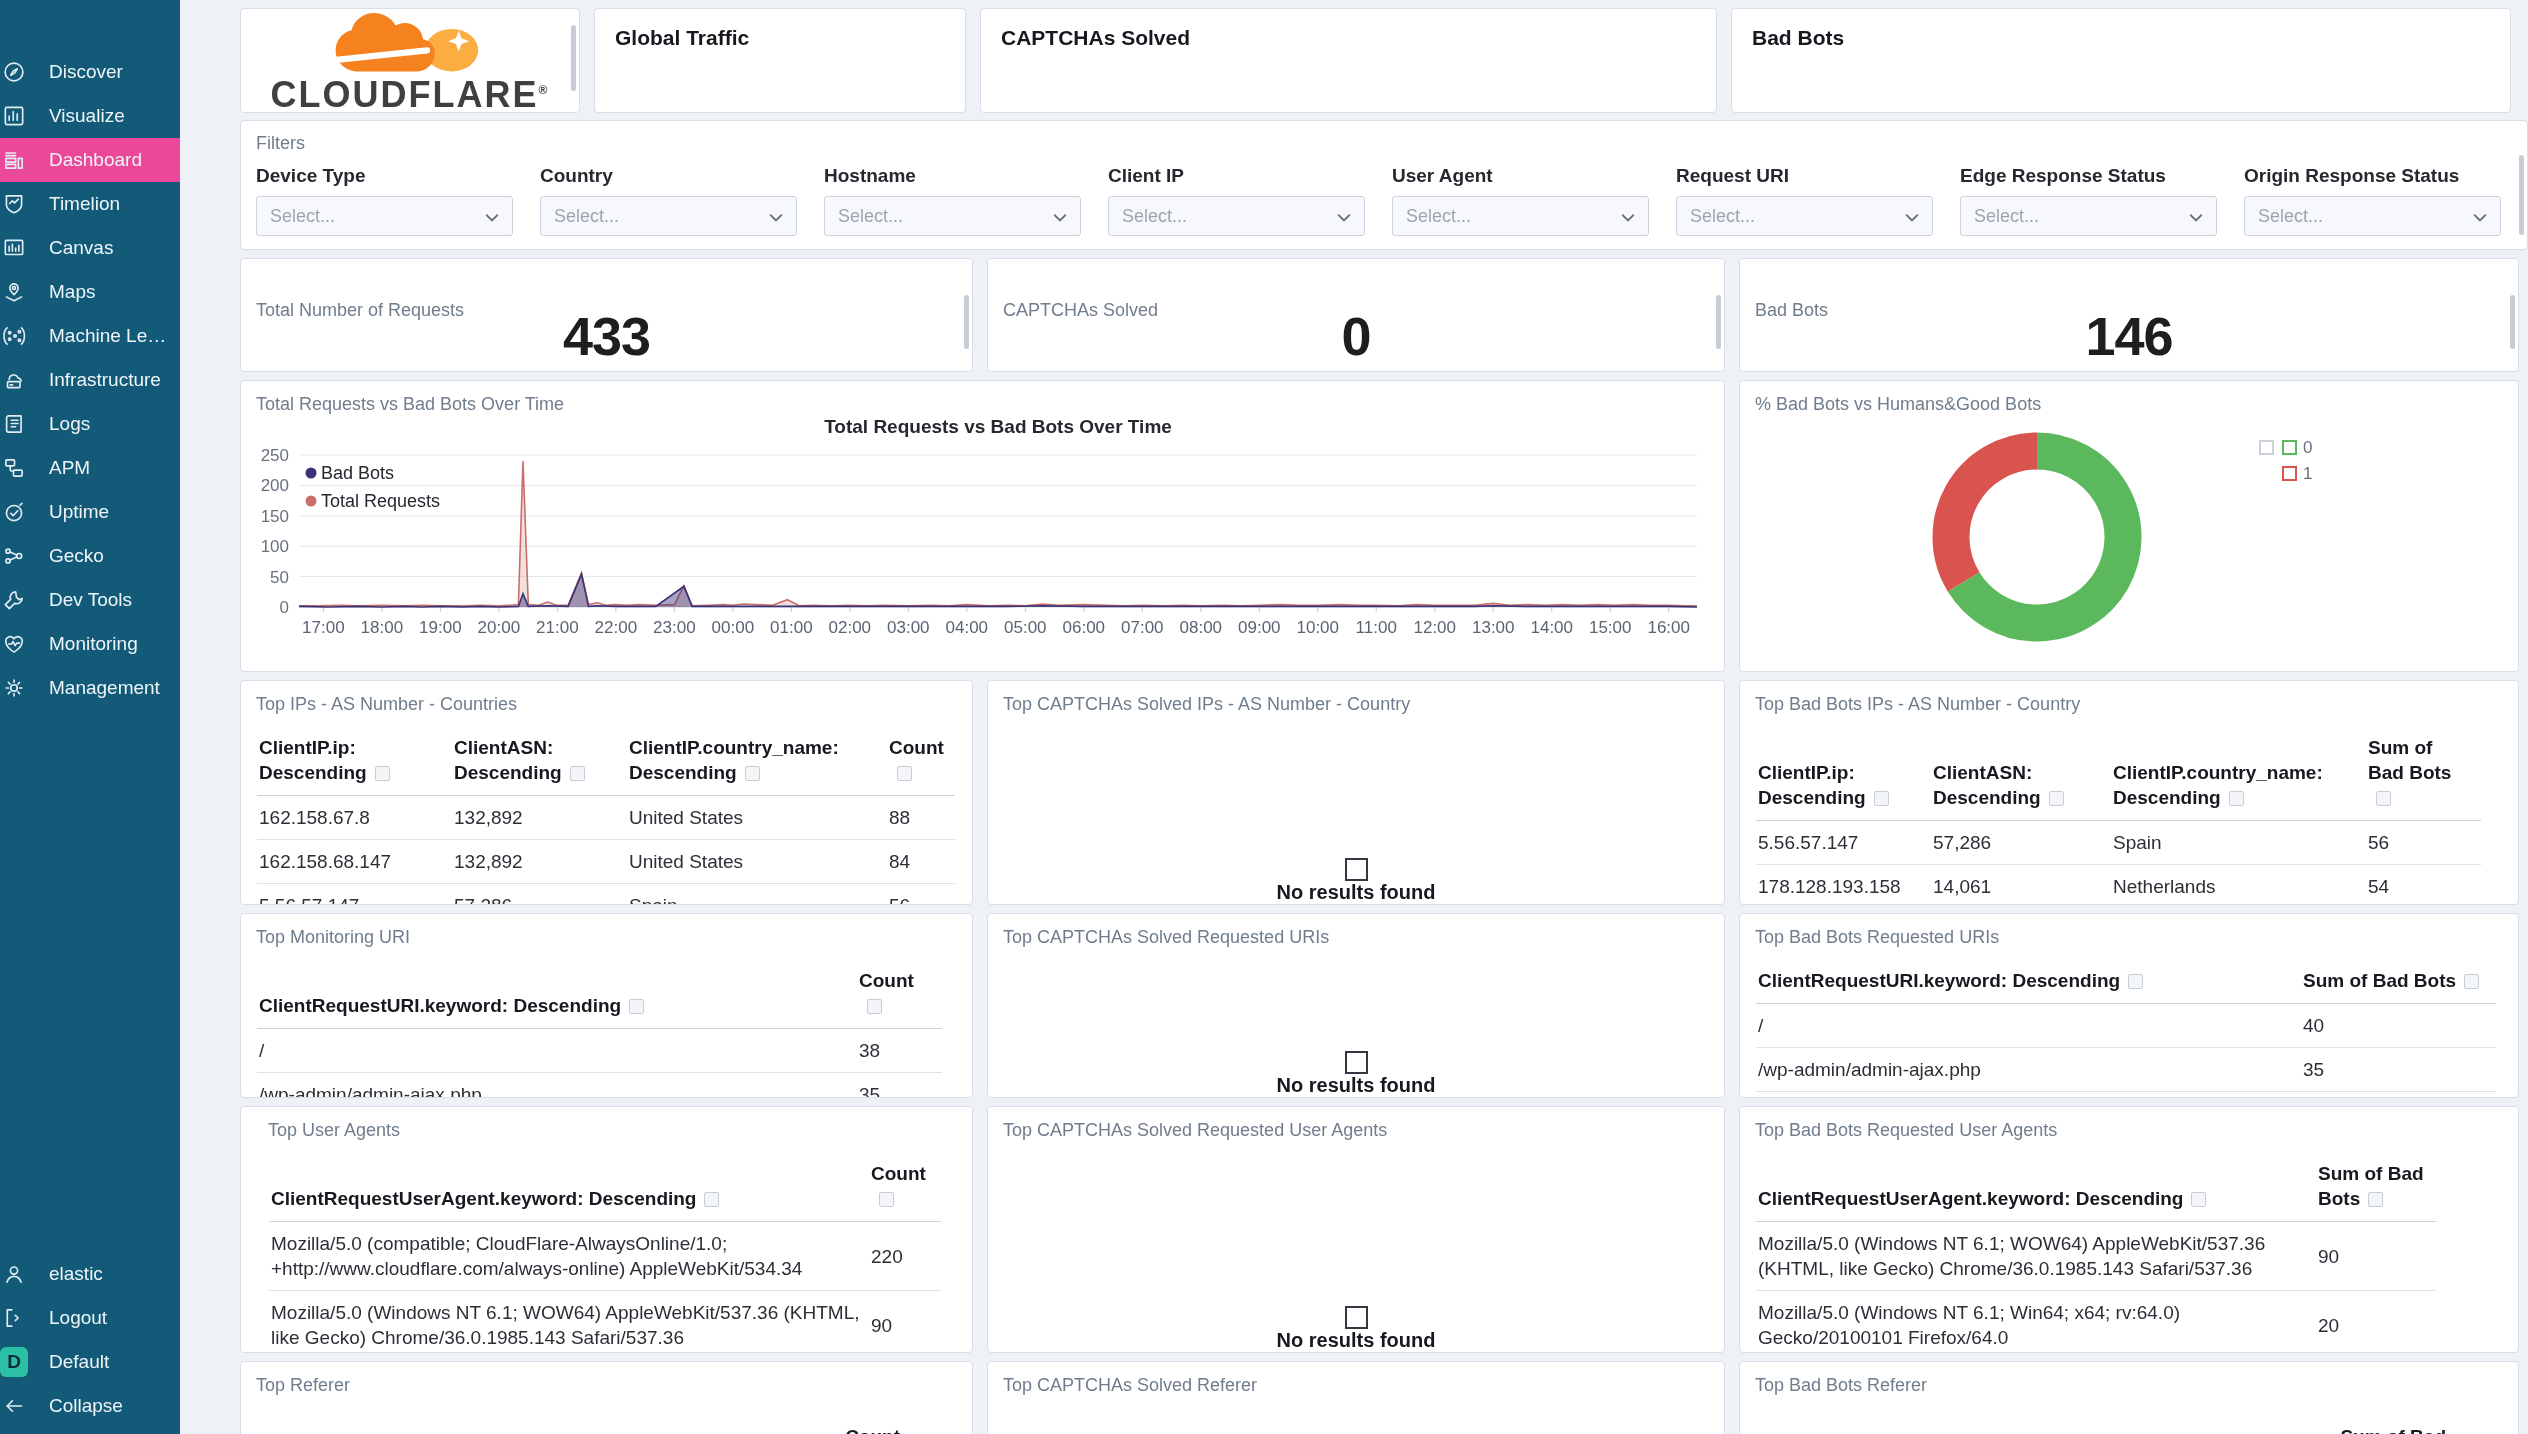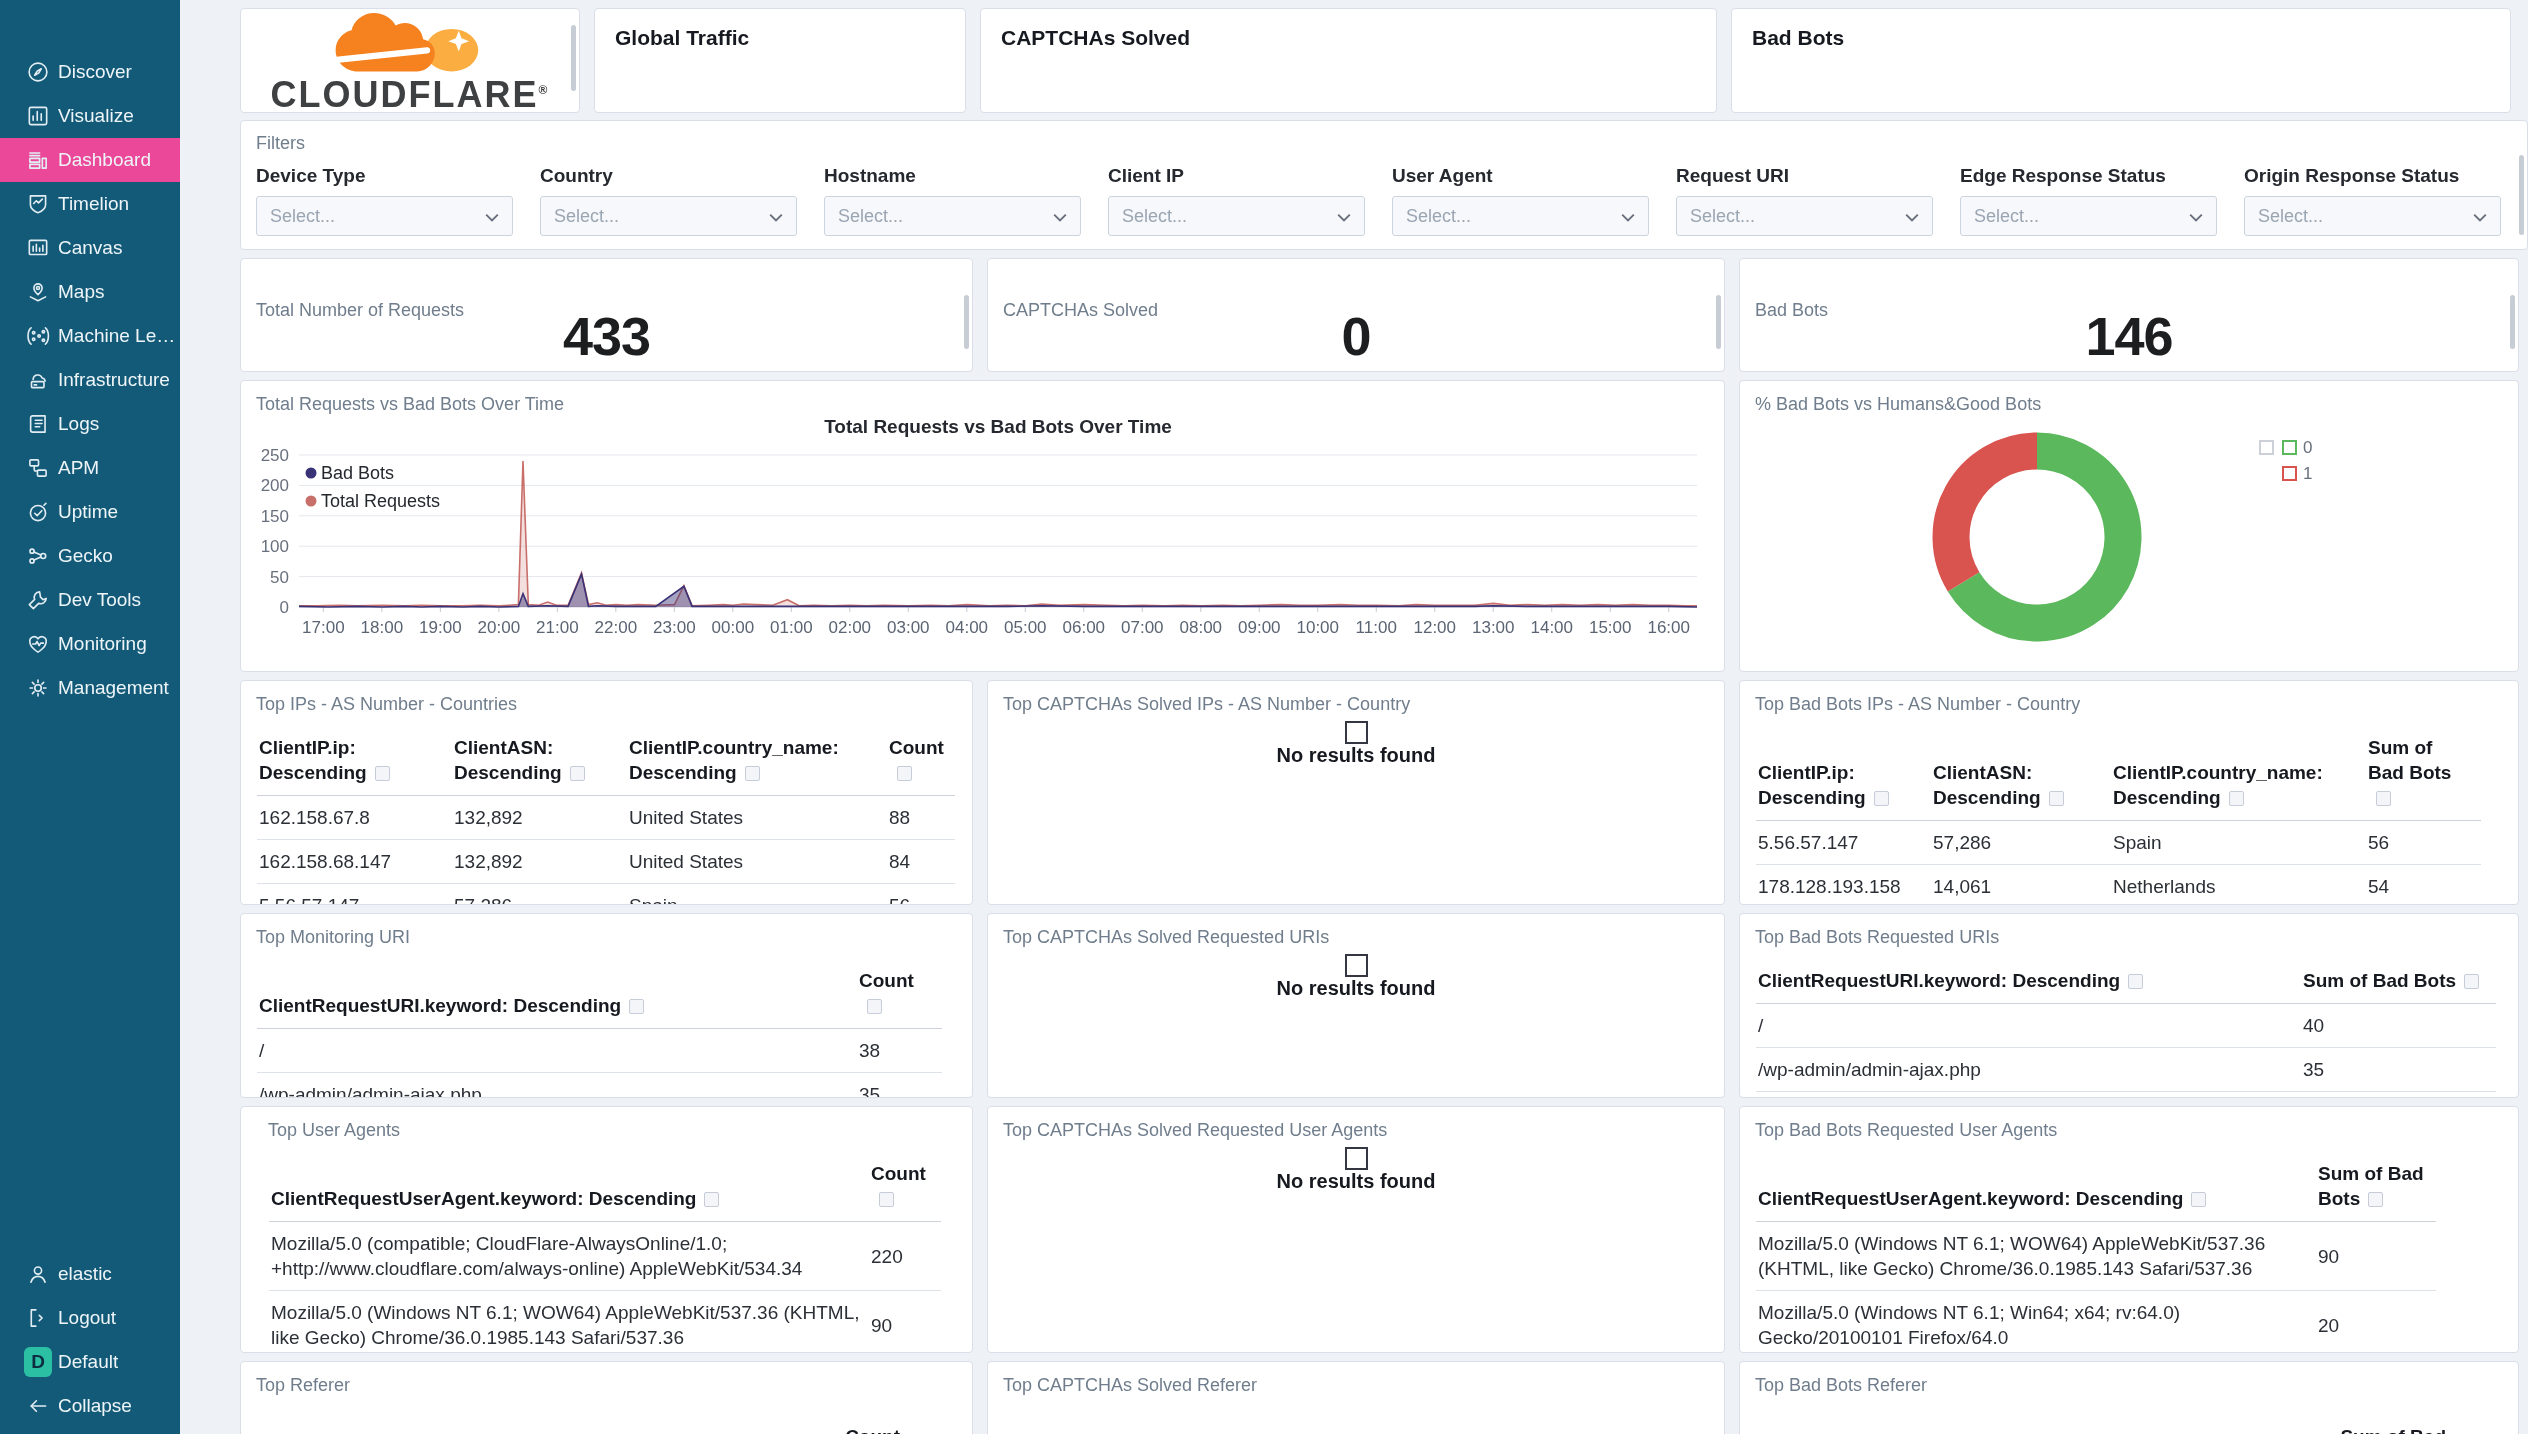--- a/index.html
+++ b/index.html
@@ -10,21 +10,21 @@
     -webkit-font-smoothing:antialiased;
   }
   .app{display:flex;width:2528px;height:1434px;}
 
   
   aside{
     width:180px;min-width:180px;height:1434px;background:#135a78;
     display:flex;flex-direction:column;justify-content:space-between;
     padding:50px 0 6px;box-sizing:border-box;
   }
-  .nav-item{display:flex;align-items:center;height:44px;padding-left:24px;gap:6px;
+  .nav-item{display:flex;align-items:center;height:44px;gap:21px;
     color:#eef5f8;font-size:19px;cursor:pointer;white-space:nowrap;}
   .nav-item.active{background:#ec4899;}
   .nav-icon{width:28px;height:28px;display:flex;align-items:center;justify-content:center;flex:none;}
   .nav-icon svg{width:26px;height:26px;stroke:#e2edf3;fill:none;stroke-width:1.5;stroke-linecap:round;stroke-linejoin:round;}
   .nav-label{overflow:hidden;text-overflow:ellipsis;}
   .space-badge{width:30px;height:30px;border-radius:6px;background:#2bbfa4;color:#0d2d40;
     font-weight:700;font-size:19px;display:flex;align-items:center;justify-content:center;}
 
   
   main{margin-left:60px;width:2288px;}
@@ -64,21 +64,21 @@
   
   .tables-row{margin-top:8px;}
   table{border-collapse:collapse;table-layout:fixed;margin:16px 16px 0;}
   th{font-size:19px;font-weight:700;color:#16191f;text-align:left;vertical-align:bottom;
     padding:4px 8px 10px 2px;border-bottom:1px solid #ccd1da;line-height:25px;}
   td{font-size:19px;color:#2b2f36;padding:9px 8px 9px 2px;border-bottom:1px solid #dde1e8;
     line-height:25px;word-wrap:break-word;}
   .sort-box{display:inline-block;width:13px;height:13px;border:1px solid #c6cdd9;background:#f3f5f9;
     margin-left:8px;vertical-align:middle;border-radius:2px;}
   .empty-body{position:absolute;top:40px;left:0;right:0;bottom:0;display:flex;flex-direction:column;
-    align-items:center;justify-content:flex-start;gap:0;}
+    align-items:center;justify-content:flex-end;gap:0;}
   .empty-icon{width:19px;height:19px;border:2px solid #343741;}
   .empty-text{font-size:20px;font-weight:700;color:#16191f;}
   .partial-header{margin:30px 72px 0 0;text-align:right;font-size:19px;font-weight:700;color:#16191f;}
 
   text{font-family:"Liberation Sans", sans-serif;}
 </style>
 </head>
 <body>
 
 <div class="app">

